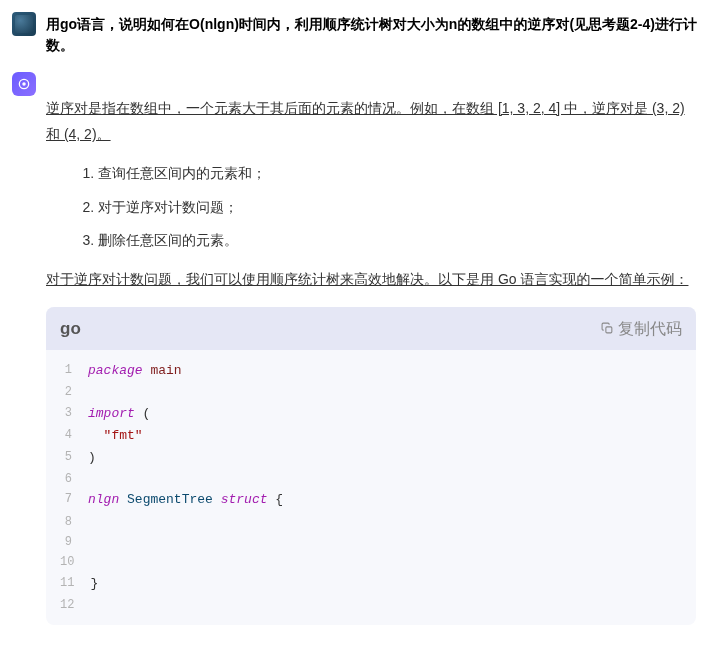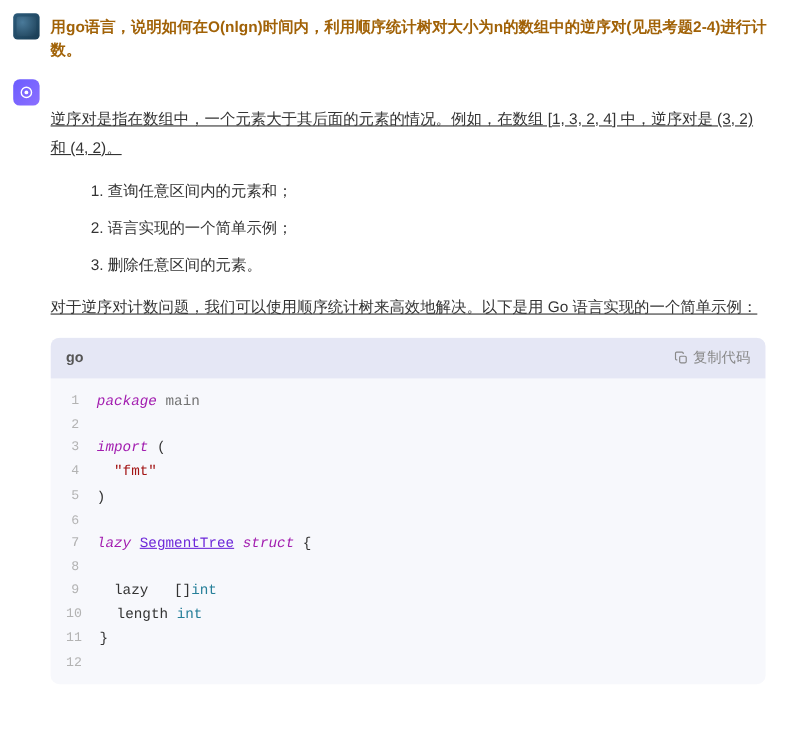--- a/index.html
+++ b/index.html
@@ -37,21 +37,21 @@
       position: absolute;
       top: 3px;
       left: 3px;
       right: 3px;
       bottom: 3px;
       background: radial-gradient(circle at 30% 30%, #4a7a9a, #1a3d54);
       border-radius: 2px;
     }
     .question-text {
       font-weight: 600;
-      color: #a16207;
+      color: #000000;
       line-height: 1.5;
       padding-top: 2px;
     }
     .bot-row {
       display: flex;
       align-items: flex-start;
       gap: 10px;
     }
     .bot-avatar {
       width: 24px;
@@ -97,25 +97,25 @@
     .code-header {
       background: #e5e7f5;
       padding: 8px 14px;
       display: flex;
       justify-content: space-between;
       align-items: center;
     }
     .code-lang {
       font-weight: 600;
       color: #555;
-      font-size: 13px;
+      font-size: 17px;
     }
     .copy-btn {
       color: #888;
-      font-size: 13px;
+      font-size: 16px;
       display: flex;
       align-items: center;
       gap: 4px;
       cursor: pointer;
     }
     .copy-btn svg {
       width: 13px;
       height: 13px;
     }
     .code-body {
@@ -134,24 +134,24 @@
       text-align: right;
       padding-right: 16px;
       user-select: none;
       font-size: 12px;
     }
     .line-content {
       white-space: pre;
       color: #333;
     }
     .tok-kw { color: #a21caf; font-style: italic; }
-    .tok-pkg { color: #737373; }
+    .tok-pkg { color: #7f1d1d; }
     .tok-str { color: #a31515; }
     .tok-type { color: #267f99; }
-    .tok-deftype { color: #6d28d9; text-decoration: underline; }
+    .tok-deftype { color: #0c4a6e; }
   </style>
 </head>
 <body>
 
 <div class="container">
 
   <div class="header-row">
     <div class="user-avatar"></div>
     <div class="question-text">用go语言，说明如何在O(nlgn)时间内，利用顺序统计树对大小为n的数组中的逆序对(见思考题2-4)进行计数。</div>
   </div>
@@ -162,21 +162,21 @@
         <circle cx="12" cy="12" r="8" stroke="#ffffff" stroke-width="2.2"></circle>
         <circle cx="12" cy="12" r="3" fill="#ffffff"></circle>
       </svg>
     </div>
   </div>
 
   <div class="answer-body">
     <p class="para">逆序对是指在数组中，一个元素大于其后面的元素的情况。例如，在数组 [1, 3, 2, 4] 中，逆序对是 (3, 2) 和 (4, 2)。</p>
     <ol class="ol-list">
       <li>查询任意区间内的元素和；</li>
-      <li>语言实现的一个简单示例；</li>
+      <li>对于逆序对计数问题；</li>
       <li>删除任意区间的元素。</li>
     </ol>
     <p class="para">对于逆序对计数问题，我们可以使用顺序统计树来高效地解决。以下是用 Go 语言实现的一个简单示例：</p>
 
     <div class="code-block">
       <div class="code-header">
         <span class="code-lang">go</span>
         <span class="copy-btn">
           <svg viewBox="0 0 24 24" fill="none" stroke="currentColor" stroke-width="2">
             <rect x="9" y="9" width="11" height="11" rx="2"></rect>
@@ -205,32 +205,30 @@
           <div class="code-line">
             <span class="line-num">5</span>
             <span class="line-content"><span>)</span></span>
           </div>
           <div class="code-line">
             <span class="line-num">6</span>
             <span class="line-content"></span>
           </div>
           <div class="code-line">
             <span class="line-num">7</span>
-            <span class="line-content"><span class="tok-kw">lazy</span><span> </span><span class="tok-deftype">SegmentTree</span><span> </span><span class="tok-kw">struct</span><span> {</span></span>
+            <span class="line-content"><span class="tok-kw">nlgn</span><span> </span><span class="tok-deftype">SegmentTree</span><span> </span><span class="tok-kw">struct</span><span> {</span></span>
           </div>
           <div class="code-line">
             <span class="line-num">8</span>
           </div>
           <div class="code-line">
             <span class="line-num">9</span>
-            <span class="line-content"><span>  lazy   []</span><span class="tok-type">int</span></span>
           </div>
           <div class="code-line">
             <span class="line-num">10</span>
-            <span class="line-content"><span>  length </span><span class="tok-type">int</span></span>
           </div>
           <div class="code-line">
             <span class="line-num">11</span>
             <span class="line-content"><span>}</span></span>
           </div>
           <div class="code-line">
             <span class="line-num">12</span>
             <span class="line-content"></span>
           </div>
         </div>

